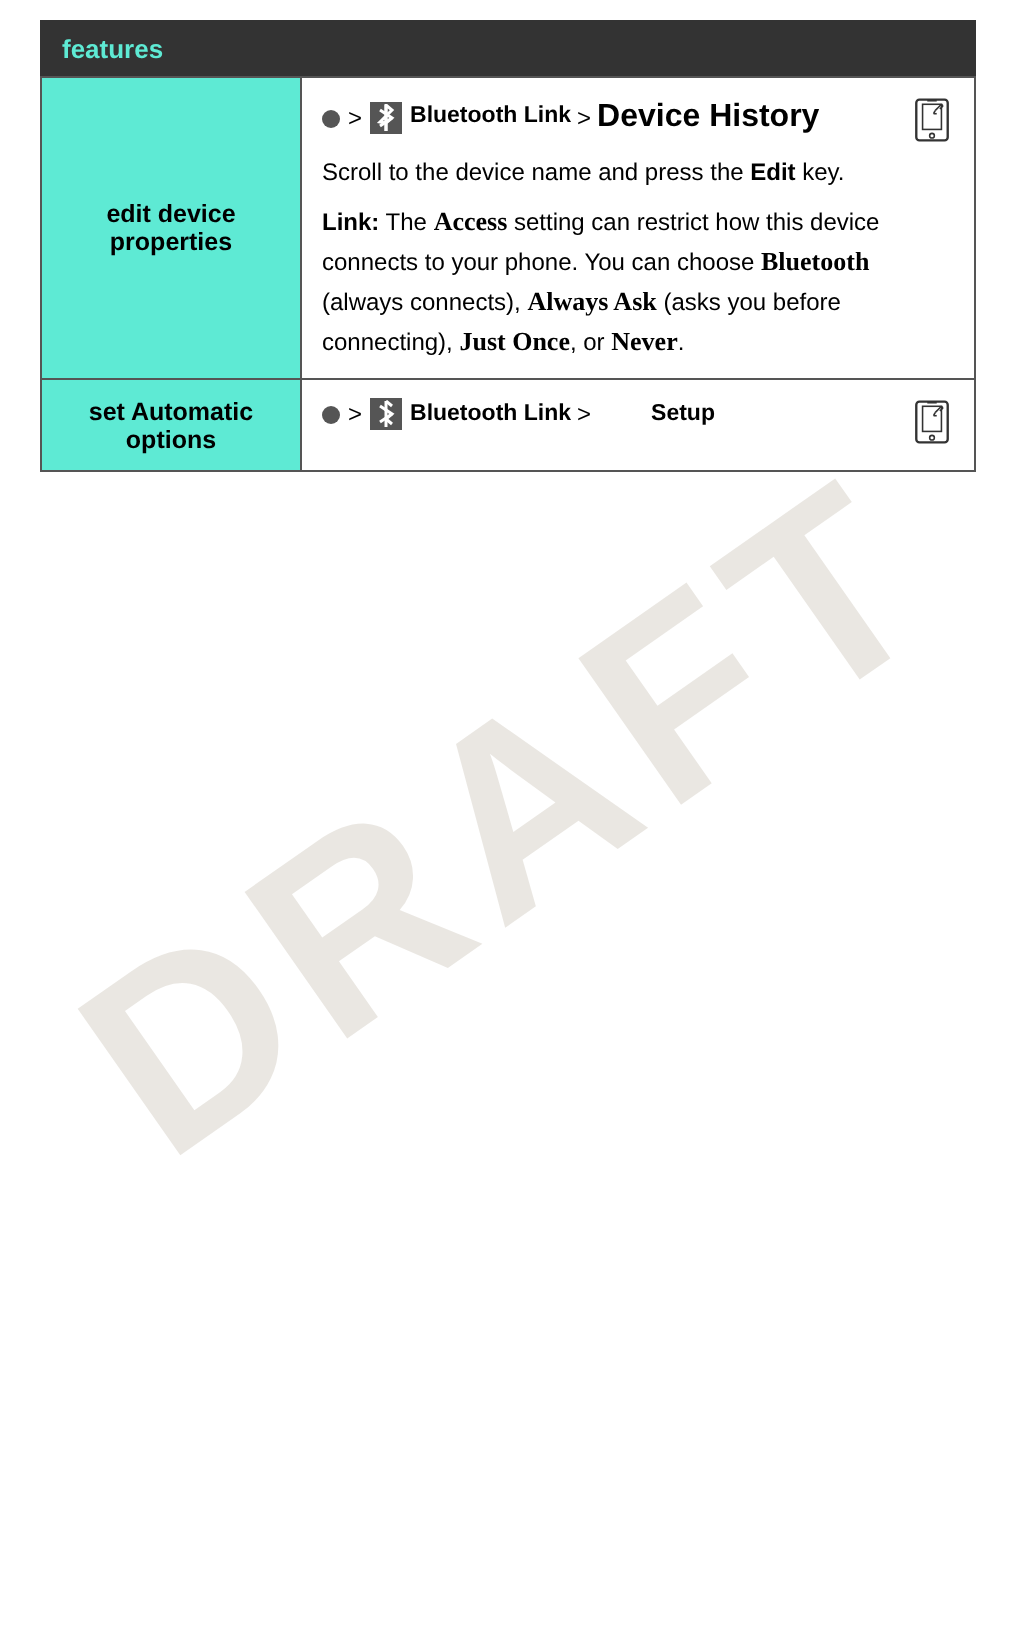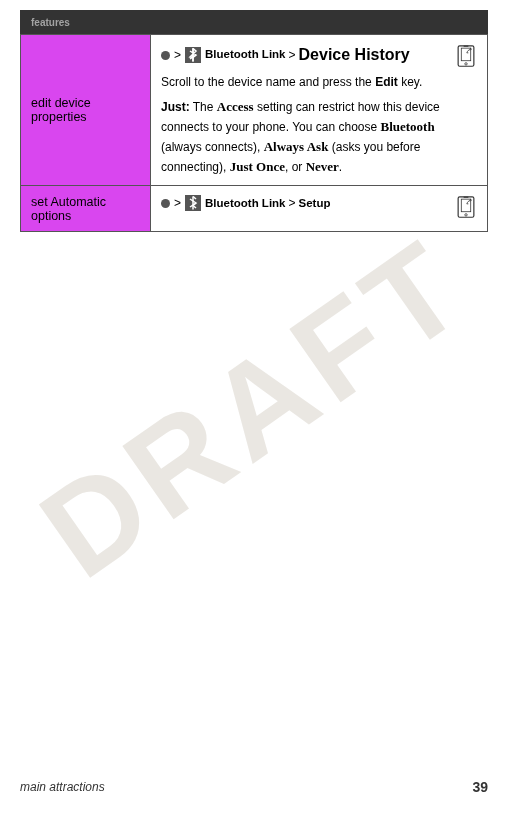--- a/index.html
+++ b/index.html
@@ -49,39 +49,40 @@
     }
 
     table {
       width: 100%;
       border-collapse: collapse;
       border: 1.5px solid #333;
     }
 
     .header-row th {
       background: #333333;
-      color: #a3a3a3;
+      color: #5eead4;
       text-align: left;
       padding: 6px 10px;
-      font-size: 10px;
+      font-size: 13px;
       font-weight: bold;
     }
 
     td {
       border: 1px solid #555;
       vertical-align: top;
       padding: 8px 10px;
     }
 
     .feature-cell {
       width: 130px;
       font-size: 12.5px;
-      font-weight: normal;
+      font-weight: bold;
       vertical-align: middle;
-      background: #d946ef;
+      background: #5eead4;
+      text-align: center;
     }
 
     .action-cell {
       background: #ffffff;
       font-size: 12px;
       line-height: 1.5;
     }
 
     .nav-icon-small {
       display: inline-block;
@@ -208,21 +209,21 @@
                     </svg>
                   </span>
                   <span style="margin-left:3px; font-size:11.5px;"><strong>Bluetooth Link</strong></span>
                   <span style="margin: 0 3px; font-size:12px;">&gt;</span>
                   <span style="font-size:16px;"><strong>Device History</strong></span>
                 </div>
                 <div class="body-text" style="margin-top:6px;">
                   Scroll to the device name and press the <span class="bold-word">Edit</span> key.
                 </div>
                 <div class="note-text">
-                  <span class="bold-word">Just:</span> The <span class="mono-word">Access</span> setting can restrict how this device connects to your phone. You can choose <span class="mono-word">Bluetooth</span> (always connects), <span class="mono-word">Always Ask</span> (asks you before connecting), <span class="mono-word">Just Once</span>, or <span class="mono-word">Never</span>.
+                  <span class="bold-word">Link:</span> The <span class="mono-word">Access</span> setting can restrict how this device connects to your phone. You can choose <span class="mono-word">Bluetooth</span> (always connects), <span class="mono-word">Always Ask</span> (asks you before connecting), <span class="mono-word">Just Once</span>, or <span class="mono-word">Never</span>.
                 </div>
               </div>
               <div class="right-icon" style="margin-left:6px; margin-top:2px;">
                 <svg class="phone-icon-svg" viewBox="0 0 24 28" fill="none" xmlns="http://www.w3.org/2000/svg">
                   <rect x="2" y="1" width="20" height="26" rx="2" ry="2" stroke="#333" stroke-width="1.5" fill="white"></rect>
                   <rect x="6" y="4" width="12" height="16" stroke="#333" stroke-width="1" fill="none"></rect>
                   <circle cx="12" cy="24" r="1.5" stroke="#333" stroke-width="1" fill="none"></circle>
                   <line x1="9" y1="1.5" x2="15" y2="1.5" stroke="#333" stroke-width="1.5"></line>
 
                   <line x1="14" y1="8" x2="18" y2="4" stroke="#333" stroke-width="1"></line>
@@ -250,21 +251,21 @@
                     <svg width="10" height="14" viewBox="0 0 10 14" fill="white">
                       <line x1="5" y1="0.5" x2="5" y2="13.5" stroke="white" stroke-width="1.5"></line>
                       <polyline points="2,3 8,7 5,9.5" fill="none" stroke="white" stroke-width="1.5"></polyline>
                       <polyline points="5,9.5 8,12" fill="none" stroke="white" stroke-width="1.5"></polyline>
                       <polyline points="5,0.5 8,3" fill="none" stroke="white" stroke-width="1.5"></polyline>
                       <polyline points="2,11 8,7" fill="none" stroke="white" stroke-width="1.5"></polyline>
                     </svg>
                   </span>
                   <span style="margin-left:3px; font-size:11.5px;"><strong>Bluetooth Link</strong></span>
                   <span style="margin: 0 3px; font-size:12px;">&gt;</span>
-                  <span style="font-size:11.5px;"><strong>Setup</strong></span>
+                  <span style="font-size:11.5px;margin-left:27px;"><strong>Setup</strong></span>
                 </div>
               </div>
               <div class="right-icon" style="margin-left:6px; margin-top:2px;">
                 <svg class="phone-icon-svg" viewBox="0 0 24 28" fill="none" xmlns="http://www.w3.org/2000/svg">
                   <rect x="2" y="1" width="20" height="26" rx="2" ry="2" stroke="#333" stroke-width="1.5" fill="white"></rect>
                   <rect x="6" y="4" width="12" height="16" stroke="#333" stroke-width="1" fill="none"></rect>
                   <circle cx="12" cy="24" r="1.5" stroke="#333" stroke-width="1" fill="none"></circle>
                   <line x1="9" y1="1.5" x2="15" y2="1.5" stroke="#333" stroke-width="1.5"></line>
                   <line x1="14" y1="8" x2="18" y2="4" stroke="#333" stroke-width="1"></line>
                   <line x1="14" y1="8" x2="13" y2="10" stroke="#333" stroke-width="1"></line>
@@ -273,17 +274,13 @@
                   <line x1="13" y1="10" x2="15" y2="10" stroke="#333" stroke-width="1"></line>
                 </svg>
               </div>
             </div>
           </td>
         </tr>
       </tbody>
     </table>
   </div>
 
-  <div class="footer">
-    <span class="footer-left">main attractions</span>
-    <span class="footer-right">39</span>
-  </div>
 </div>
 
 </body></html>

